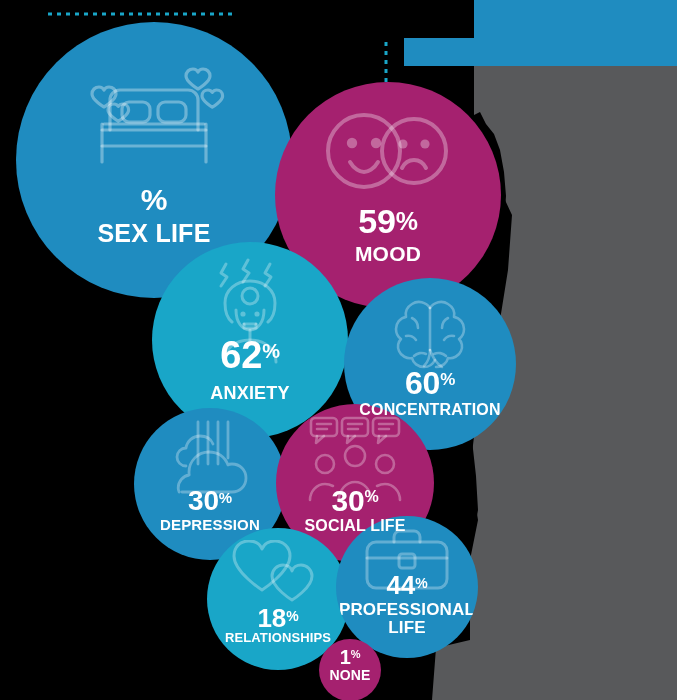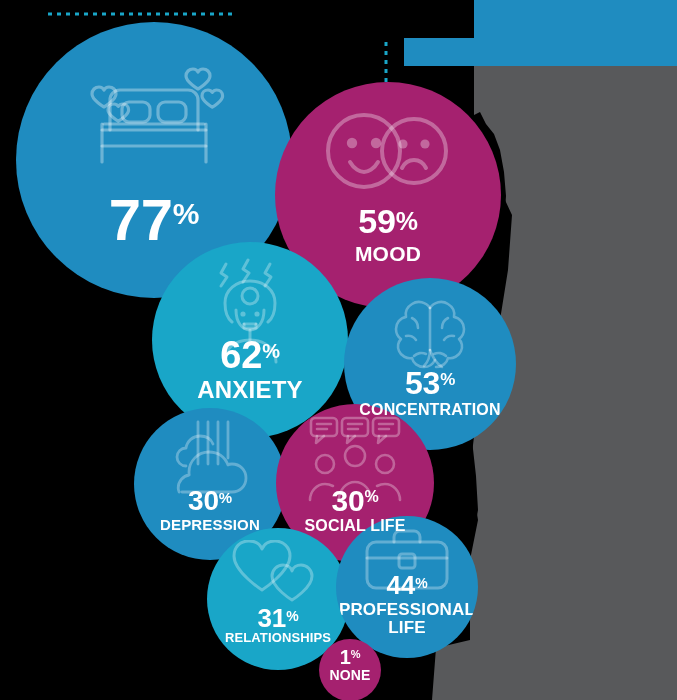--- a/index.html
+++ b/index.html
@@ -68,21 +68,21 @@
   }
 
   
   .b-sexlife   .pct-num{font-size:58px;} .b-sexlife   .pct-sign{font-size:30px;margin-top:6px;}
   .b-sexlife   .lbl{font-size:25px;margin-top:8px;}
 
   .b-mood      .pct-num{font-size:34px;} .b-mood      .pct-sign{font-size:25px;margin-top:4px;}
   .b-mood      .lbl{font-size:21px;margin-top:6px;}
 
   .b-anxiety   .pct-num{font-size:38px;} .b-anxiety   .pct-sign{font-size:20px;margin-top:4px;}
-  .b-anxiety   .lbl{font-size:24px;margin-top:5px;}
+  .b-anxiety   .lbl{font-size:18px;margin-top:11px;}
 
   .b-concentration .pct-num{font-size:32px;} .b-concentration .pct-sign{font-size:17px;margin-top:3px;}
   .b-concentration .lbl{font-size:16px;margin-top:4px;text-align:right;}
 
   .b-depression .pct-num{font-size:28px;} .b-depression .pct-sign{font-size:15px;margin-top:3px;}
   .b-depression .lbl{font-size:15px;margin-top:4px;}
 
   .b-sociallife .pct-num{font-size:30px;} .b-sociallife .pct-sign{font-size:16px;margin-top:3px;}
   .b-sociallife .lbl{font-size:16px;margin-top:4px;}
 
@@ -155,23 +155,23 @@
 
         <path d="M18 44c0-4 3-7 7-7 2 0 4 1 5 3 1-2 3-3 5-3 4 0 7 3 7 7 0 6-12 13-12 13S18 50 18 44z"></path>
         <path d="M34 60c0-3.4 2.6-6 6-6 1.8 0 3.4.9 4.3 2.3.9-1.4 2.5-2.3 4.3-2.3 3.4 0 6 2.6 6 6 0 5.2-10.3 11.2-10.3 11.2S34 65.2 34 60z"></path>
 
         <path d="M112 26c0-4 3-7 7-7 2 0 4 1 5 3 1-2 3-3 5-3 4 0 7 3 7 7 0 6-12 13-12 13s-12-7-12-13z"></path>
         <path d="M128 46c0-3.4 2.6-6 6-6 1.8 0 3.4.9 4.3 2.3.9-1.4 2.5-2.3 4.3-2.3 3.4 0 6 2.6 6 6 0 5.2-10.3 11.2-10.3 11.2S128 51.2 128 46z"></path>
       </svg>
     </div>
     <div class="txt">
       <div class="pct-row">
-        <span class="pct-num">77</span>
-        <span class="pct-sign">%</span>
-      </div>
+        <span class="pct-sign">%</span>
+      </div>
+      <div class="lbl">SEX LIFE</div>
     </div>
   </div>
 
   <div class="bubble b-mood" style="left:275px; top:82px; width:226px; height:226px; background:#a5216f; padding-bottom:44px;">
     <div class="icon-wrap" style="top:26px;">
       <svg width="136" height="86" viewBox="0 0 136 86" fill="none" stroke="rgba(255,255,255,0.32)" stroke-width="4" stroke-linecap="round" stroke-linejoin="round">
         <circle cx="44" cy="43" r="36"></circle>
         <circle cx="94" cy="43" r="32"></circle>
         <circle cx="32" cy="35" r="5.2" fill="rgba(255,255,255,0.32)" stroke="none"></circle>
         <circle cx="56" cy="35" r="5.2" fill="rgba(255,255,255,0.32)" stroke="none"></circle>
@@ -233,21 +233,21 @@
         <path d="M32 40c4-1 8 1 10 4"></path>
         <path d="M40 60c3-3 8-4 12-2"></path>
         <path d="M74 22c-4 2-6 6-6 10"></path>
         <path d="M80 40c-4-1-8 1-10 4"></path>
         <path d="M72 60c-3-3-8-4-12-2"></path>
         <path d="M56 54c3 8 7 14 12 17"></path>
       </svg>
     </div>
     <div class="txt">
       <div class="pct-row">
-        <span class="pct-num">53</span>
+        <span class="pct-num">60</span>
         <span class="pct-sign">%</span>
       </div>
       <div class="lbl">CONCENTRATION</div>
     </div>
   </div>
 
   <div class="bubble b-depression" style="left:134px; top:408px; width:152px; height:152px; background:#1f8cc0; padding-bottom:28px;">
     <div class="icon-wrap" style="top:12px;">
       <svg width="104" height="78" viewBox="0 0 104 78" fill="none" stroke="rgba(255,255,255,0.30)" stroke-width="2.8" stroke-linecap="round" stroke-linejoin="round">
 
@@ -303,21 +303,21 @@
 
   <div class="bubble b-relationships" style="left:207px; top:528px; width:142px; height:142px; background:#19a6c8; padding-bottom:26px;">
     <div class="icon-wrap" style="top:12px;">
       <svg width="96" height="66" viewBox="0 0 96 66" fill="none" stroke="rgba(255,255,255,0.30)" stroke-width="3" stroke-linecap="round" stroke-linejoin="round">
         <path d="M42 16c0-9-7-15-15-15-6 0-11 3-13 8-2-5-7-8-13-8C-8 1-14 7-14 16c0 16 28 34 28 34s28-18 28-34z" transform="translate(18,0)"></path>
         <path d="M74 32c0-6-5-11-11-11-4 0-8 2-9 6-1-4-5-6-9-6-6 0-11 5-11 11 0 12 20 24 20 24s20-12 20-24z" transform="translate(8,4)"></path>
       </svg>
     </div>
     <div class="txt">
       <div class="pct-row">
-        <span class="pct-num">31</span>
+        <span class="pct-num">18</span>
         <span class="pct-sign">%</span>
       </div>
       <div class="lbl">RELATIONSHIPS</div>
     </div>
   </div>
 
   <div class="bubble b-professional" style="left:336px; top:516px; width:142px; height:142px; background:#1f8cc0; padding-bottom:22px;">
     <div class="icon-wrap" style="top:12px;">
       <svg width="92" height="64" viewBox="0 0 92 64" fill="none" stroke="rgba(255,255,255,0.30)" stroke-width="3" stroke-linecap="round" stroke-linejoin="round">
         <path d="M33 14V9a6 6 0 0 1 6-6h14a6 6 0 0 1 6 6v5"></path>

